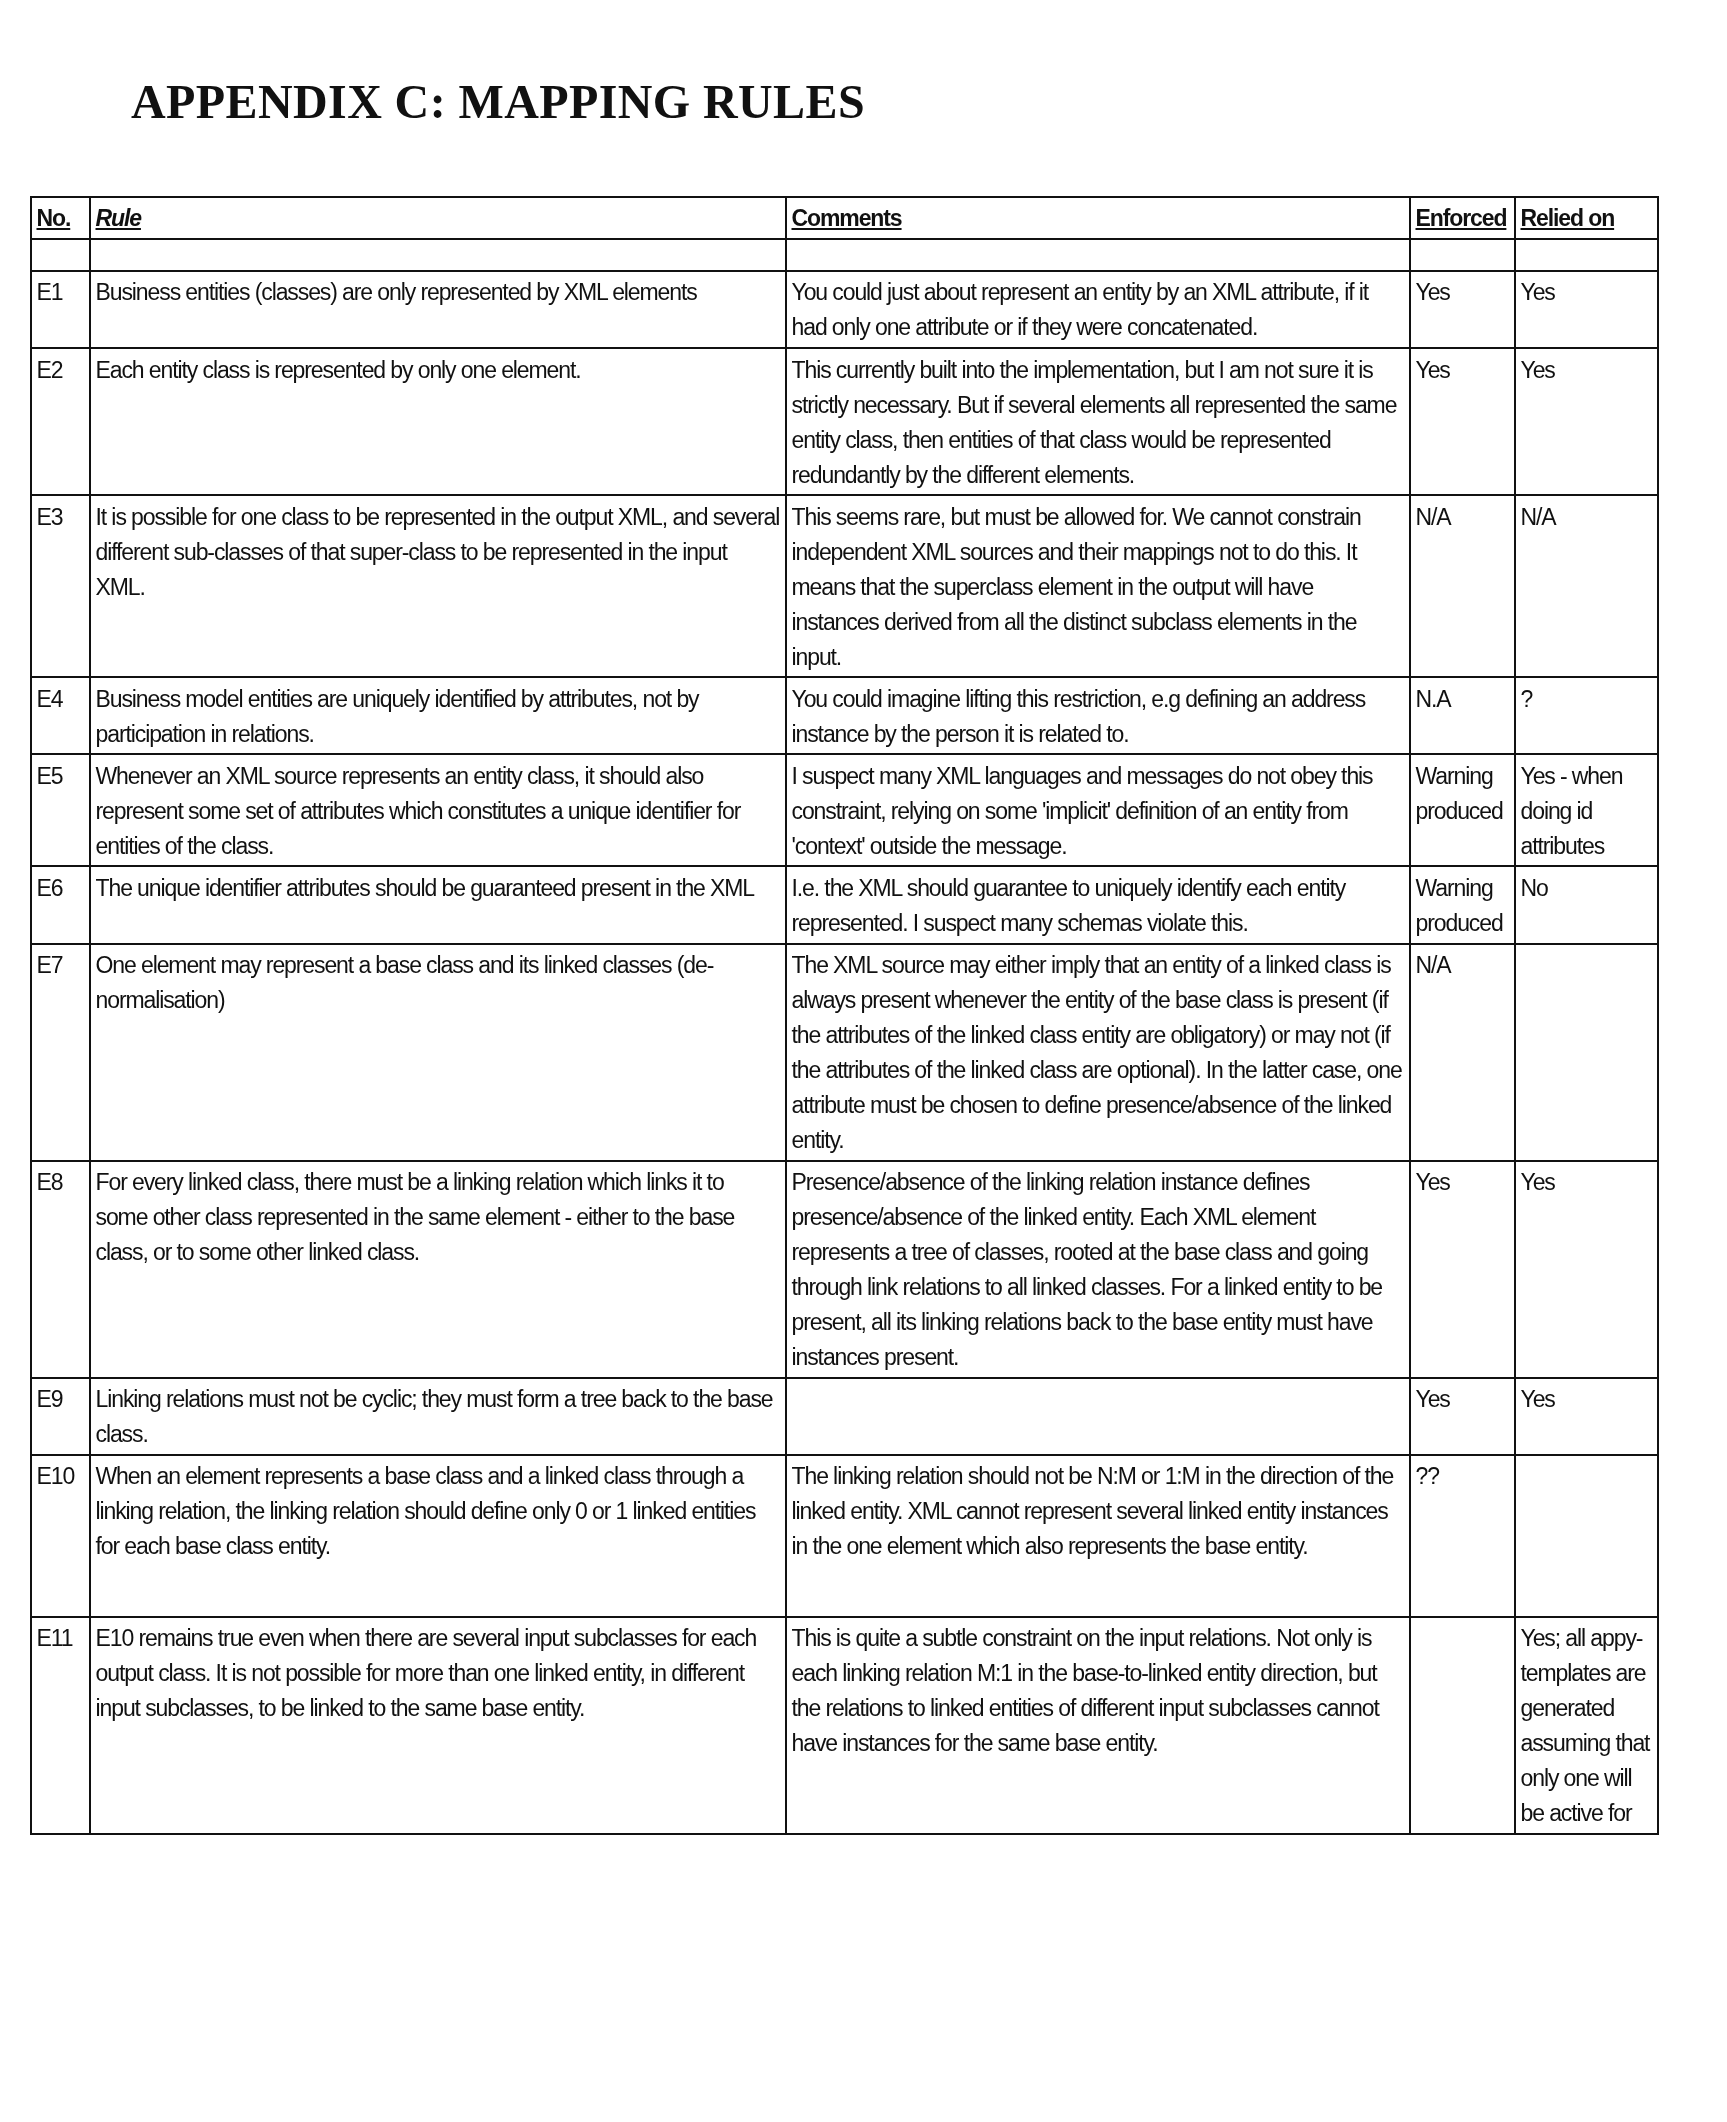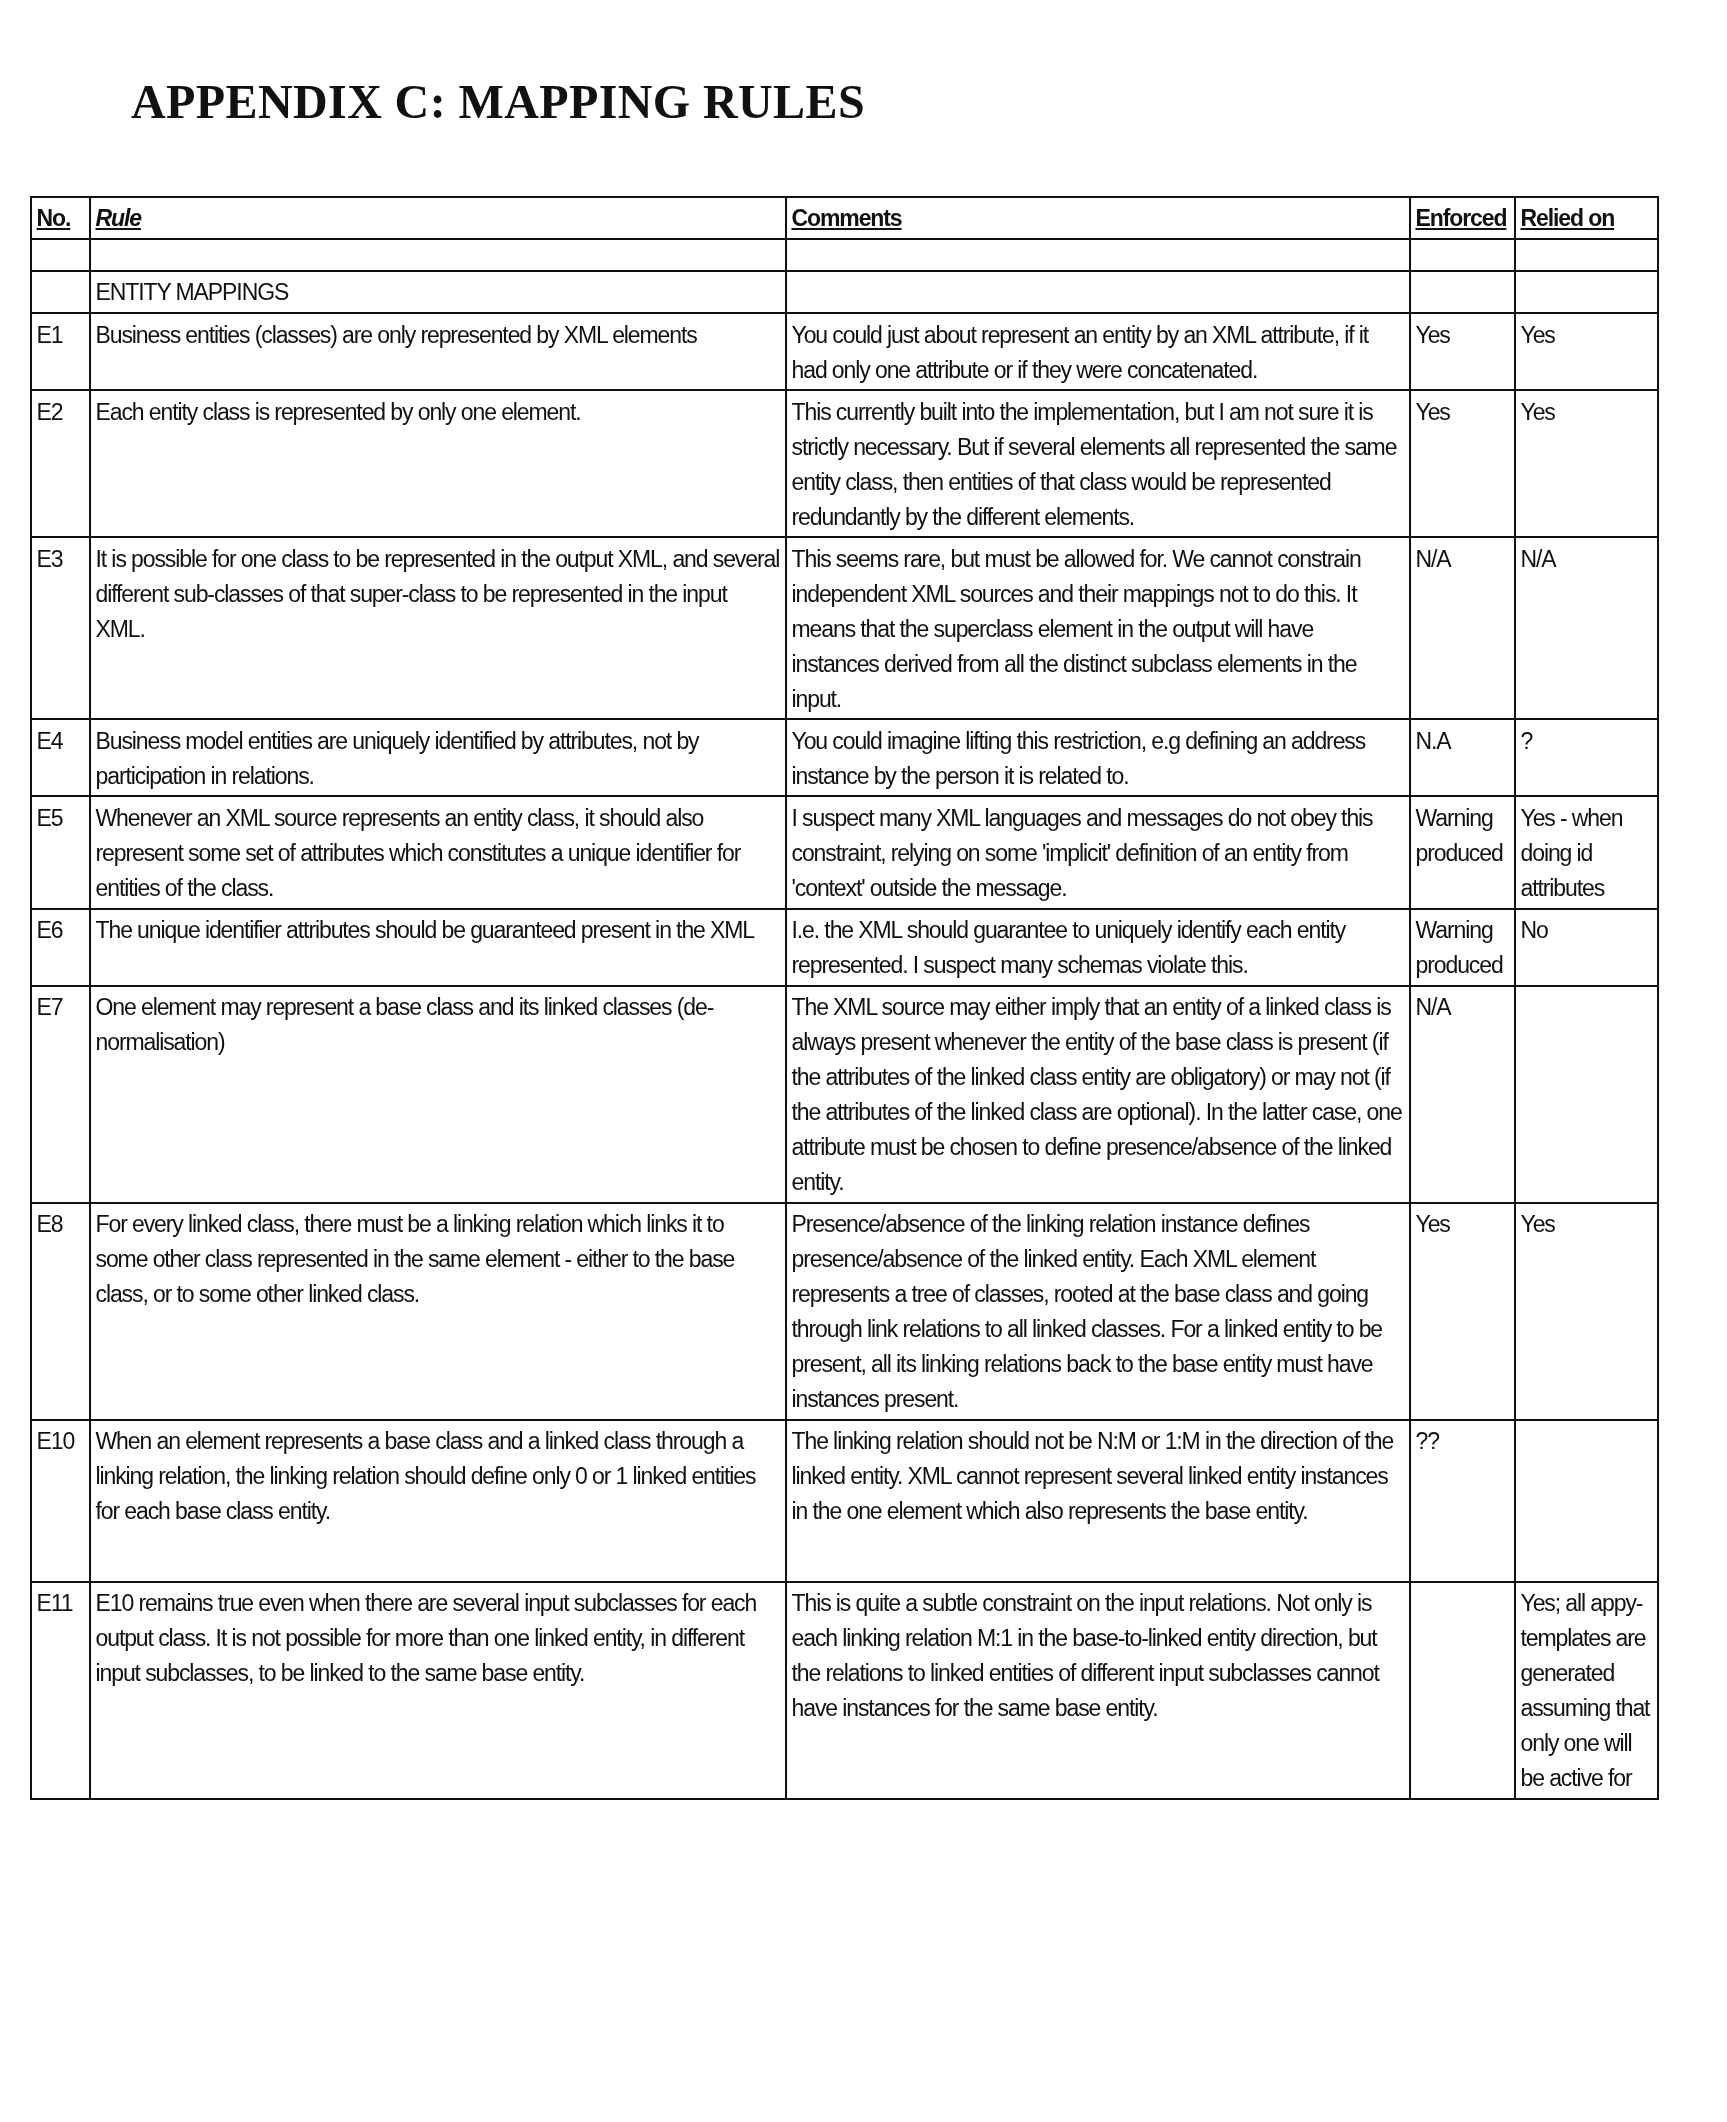--- a/index.html
+++ b/index.html
@@ -40,27 +40,20 @@
       <th>Comments</th>
       <th>Enforced</th>
       <th>Relied on</th>
     </tr>
   </thead>
   <tbody id="rows-body">
     <tr class="r-blank">
       <td></td>
         <td></td>
         <td></td>
-        <td></td>
-        <td></td>
-    </tr>
-    <tr class="r-section">
-      <td></td>
-      <td class="section">ENTITY MAPPINGS</td>
-      <td></td>
         <td></td>
         <td></td>
     </tr>
   <tr style="height: 72px;">
         <td class="num">E1</td>
         <td>Business entities (classes) are only represented by XML elements</td>
         <td>You could just about represent an entity by an XML attribute, if it had only one attribute or if they were concatenated.</td>
         <td>Yes</td>
         <td>Yes</td>
       </tr>
@@ -106,20 +99,27 @@
         <td>N/A</td>
         <td></td>
       </tr>
       <tr style="height: 215px; padding-left: 24px;">
         <td class="num">E8</td>
         <td>For every linked class, there must be a linking relation which links it to some other class represented in the same element - either to the base class, or to some other linked class.</td>
         <td>Presence/absence of the linking relation instance defines presence/absence of the linked entity. Each XML element represents a tree of classes, rooted at the base class and going through link relations to all linked classes. For a linked entity to be present, all its linking relations back to the base entity must have instances present.</td>
         <td>Yes</td>
         <td>Yes</td>
       </tr>
+      <tr style="height: 67px;">
+        <td class="num">E9</td>
+        <td>Linking relations must not be cyclic; they must form a tree back to the base class.</td>
+        <td></td>
+        <td>Yes</td>
+        <td>Yes</td>
+      </tr>
       <tr style="height: 162px;">
         <td class="num">E10</td>
         <td>When an element represents a base class and a linked class through a linking relation, the linking relation should define only 0 or 1 linked entities for each base class entity.</td>
         <td>The linking relation should not be N:M or 1:M in the direction of the linked entity. XML cannot represent several linked entity instances in the one element which also represents the base entity.</td>
         <td>??</td>
         <td></td>
       </tr>
       <tr style="height: 160px;">
         <td class="num">E11</td>
         <td>E10 remains true even when there are several input subclasses for each output class. It is not possible for more than one linked entity, in different input subclasses, to be linked to the same base entity.</td>

